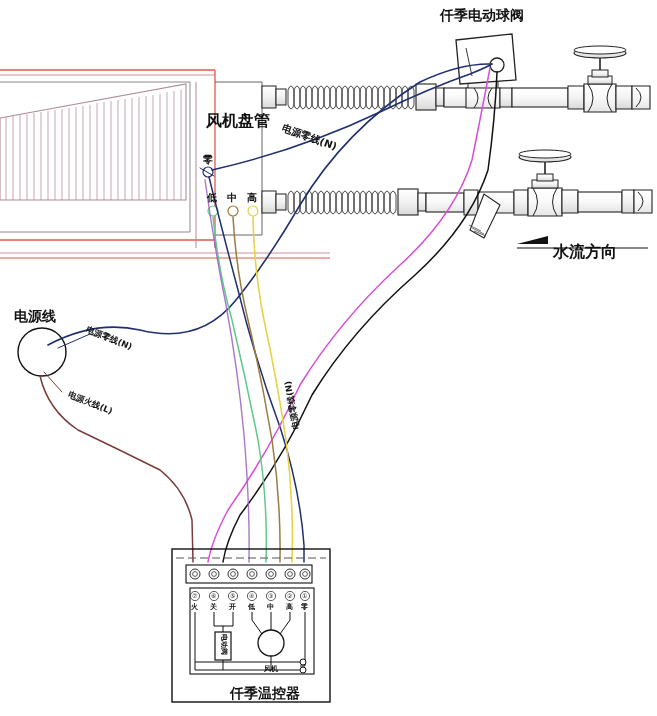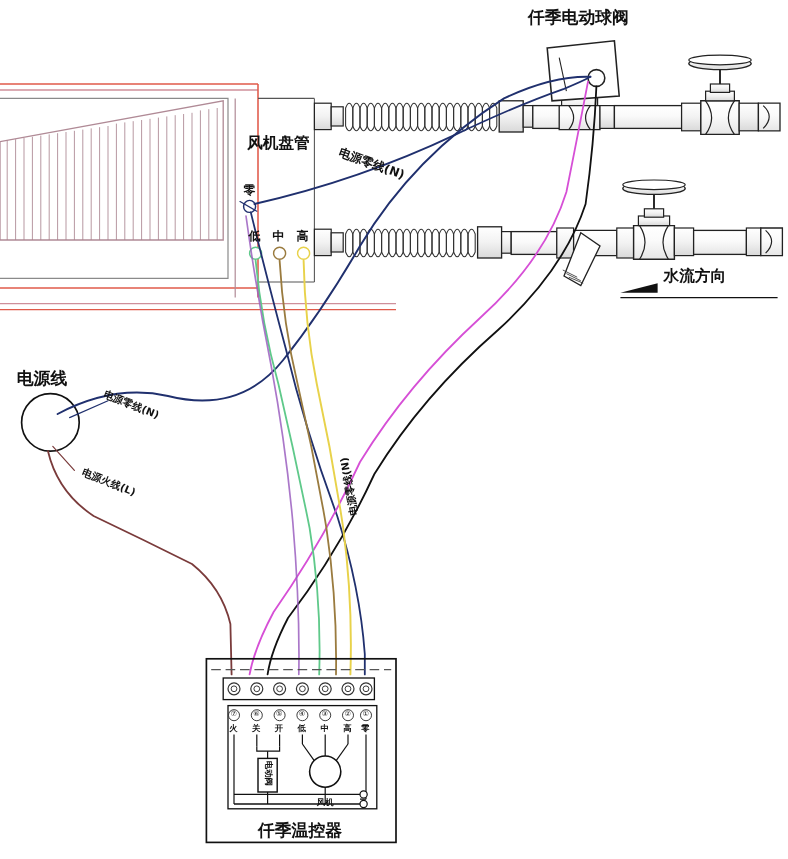--- a/index.html
+++ b/index.html
@@ -13,21 +13,21 @@
   .lbl{
     position:absolute;
     font-family:"DejaVu Sans","Liberation Sans",sans-serif;
     color:#111;
     white-space:nowrap;
     font-weight:bold;
     line-height:1;
     -webkit-font-smoothing:none;
   }
   .lbl-title{font-size:14px;font-weight:bold;}
-  .lbl-mid{font-size:13px;font-weight:bold;}
+  .lbl-mid{font-size:16px;font-weight:bold;}
   .lbl-sm{font-size:10px;font-weight:bold;}
   .lbl-xs{font-size:8.5px;font-weight:bold;}
   .lbl-tiny{font-size:7px;font-weight:bold;}
   .rot-n1{transform:rotate(20deg);transform-origin:left top;}
   .rot-n2{transform:rotate(22deg);transform-origin:left top;}
   .rot-n3{transform:rotate(-100deg);transform-origin:left top;}
   .rot-vert{transform:rotate(90deg);transform-origin:left top;}
   .term-num{font-size:6px;font-weight:normal;}
 </style>
 </head>
@@ -336,21 +336,21 @@
   <div class="lbl lbl-sm rot-n1" style="left:284px; top:123px;">电源零线(N)</div>
 
   <div class="lbl lbl-title" style="left:14px; top:310px;font-family:Liberation Serif, serif;">电源线</div>
 
   <div class="lbl lbl-xs rot-n2" style="left:88px; top:325px;">电源零线(N)</div>
 
   <div class="lbl lbl-xs rot-n2" style="left:70px; top:390px;">电源火线(L)</div>
 
   <div class="lbl lbl-xs rot-n3" style="left:292px; top:430px;">电源零线(N)</div>
 
-  <div class="lbl lbl-mid" style="left:553px; top:224px;">水流方向</div>
+  <div class="lbl lbl-mid" style="left:553px; top:244px;">水流方向</div>
 
   <div class="lbl term-num" style="left:192px; top:593px;">⑦</div>
   <div class="lbl term-num" style="left:211px; top:593px;">⑥</div>
   <div class="lbl term-num" style="left:230px; top:593px;">⑤</div>
   <div class="lbl term-num" style="left:249px; top:593px;">④</div>
   <div class="lbl term-num" style="left:268px; top:593px;">③</div>
   <div class="lbl term-num" style="left:287px; top:593px;">②</div>
   <div class="lbl term-num" style="left:302px; top:593px;">①</div>
 
   <div class="lbl lbl-tiny" style="left:191px; top:604px;">火</div>
@@ -358,15 +358,15 @@
   <div class="lbl lbl-tiny" style="left:229px; top:604px;">开</div>
   <div class="lbl lbl-tiny" style="left:248px; top:604px;">低</div>
   <div class="lbl lbl-tiny" style="left:267px; top:604px;">中</div>
   <div class="lbl lbl-tiny" style="left:286px; top:604px;">高</div>
   <div class="lbl lbl-tiny" style="left:301px; top:604px;">零</div>
 
   <div class="lbl lbl-tiny rot-vert" style="left:227px; top:634px;">电动阀</div>
 
   <div class="lbl lbl-tiny" style="left:264px; top:666px;">风机</div>
 
-  <div class="lbl lbl-title" style="left:215px; top:686px;">仟季温控器</div>
+  <div class="lbl lbl-title" style="left:230px; top:686px;">仟季温控器</div>
 
 </div>
 
 </body></html>

